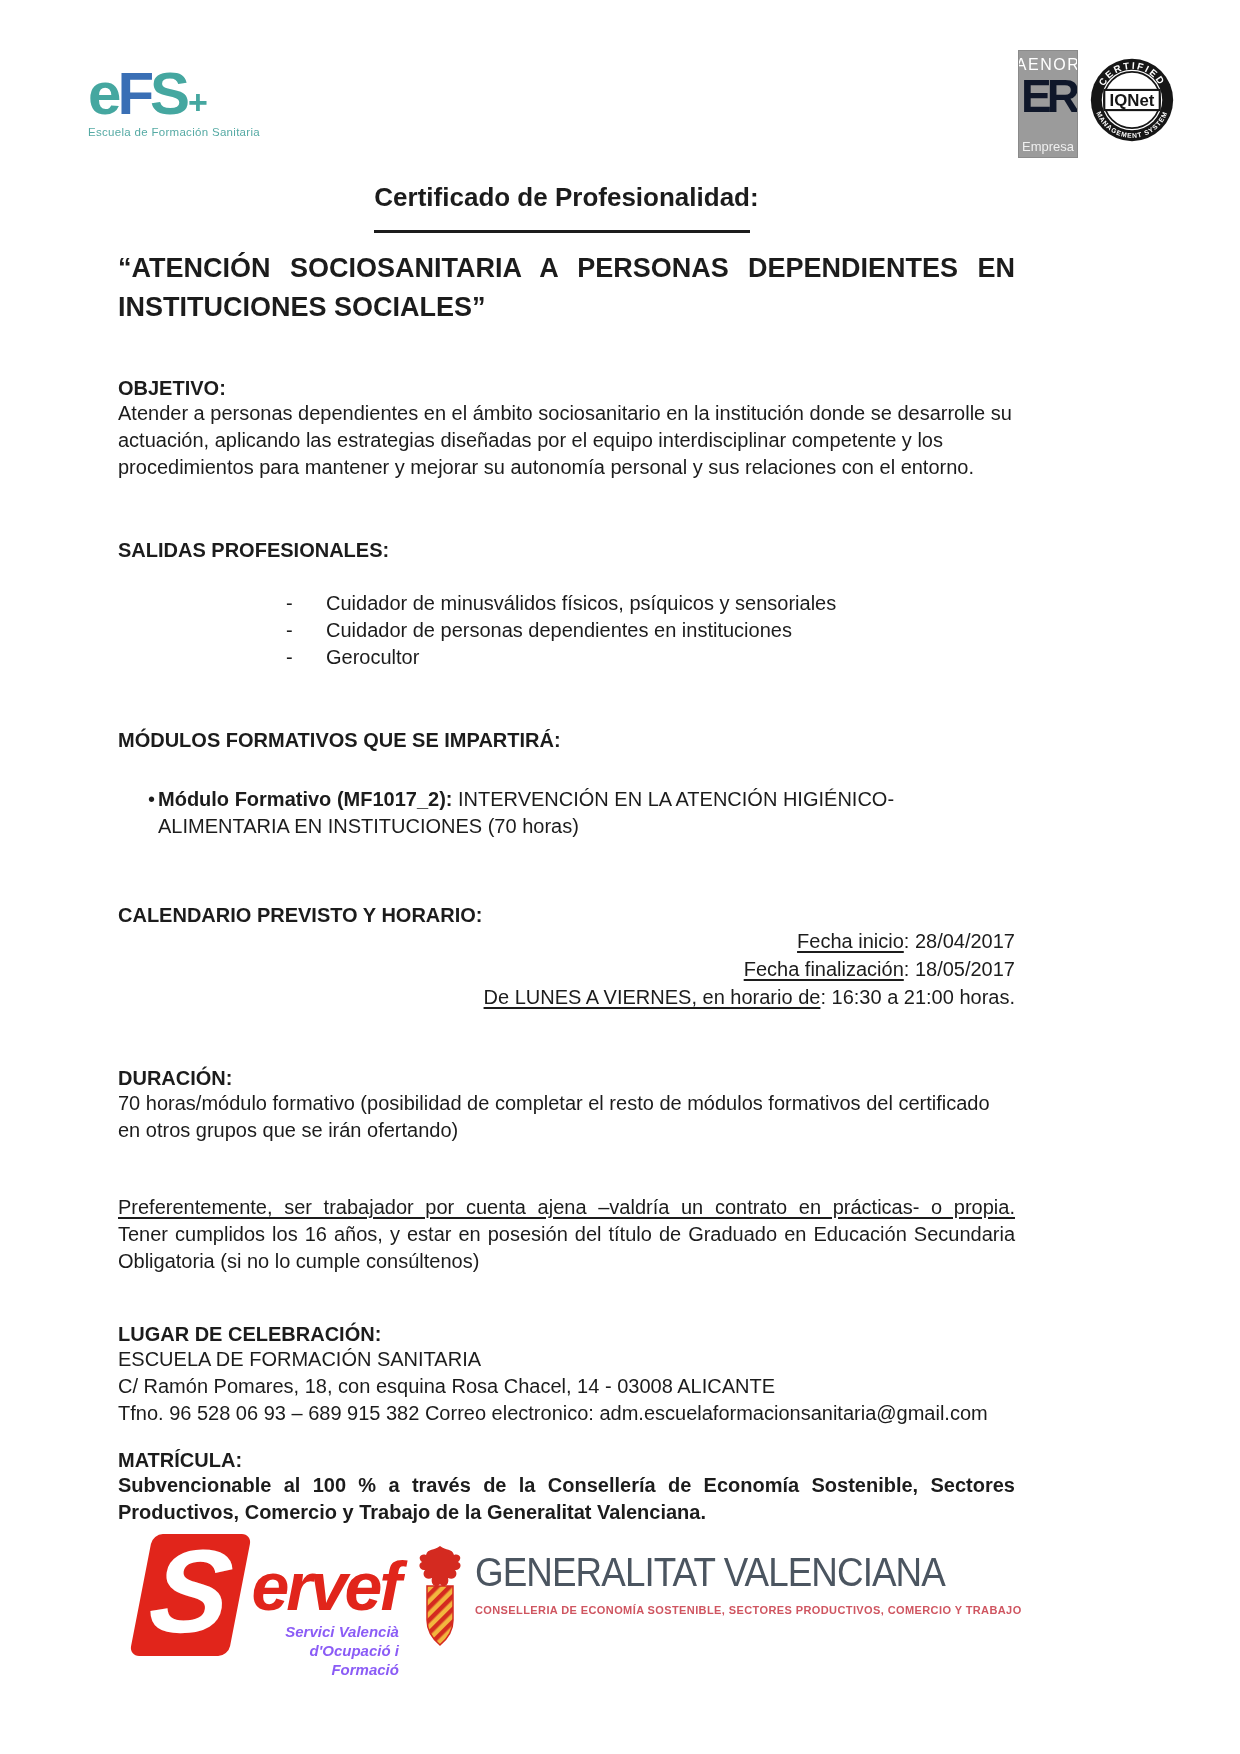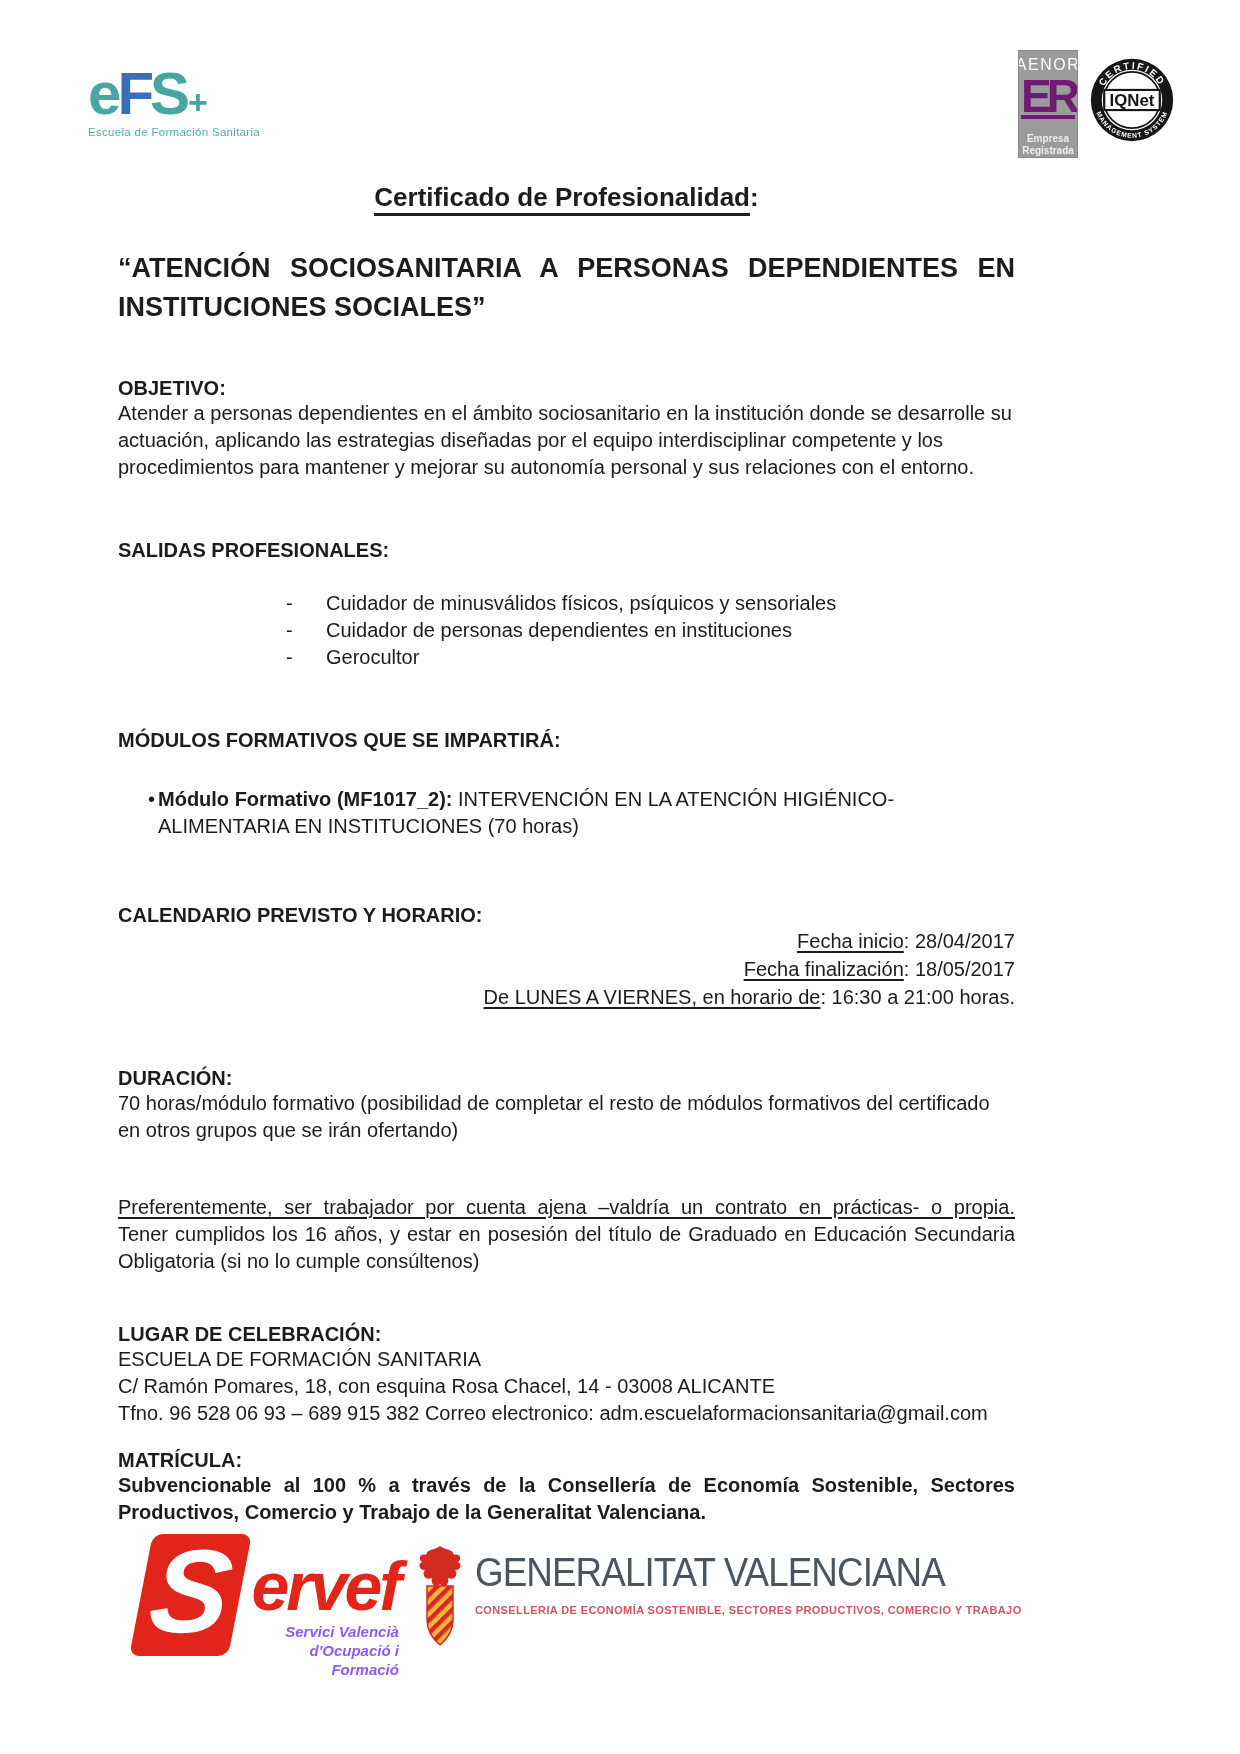--- a/index.html
+++ b/index.html
@@ -21,31 +21,31 @@
   .efs-s  { color: #45a7a0; }
   .efs-plus { color: #45a7a0; font-size: 34px; letter-spacing: 0; margin-left: 2px; }
   .efs-caption { color: #55aaa4; font-size: 11.5px; margin-top: 2px; letter-spacing: 0.3px; white-space: nowrap; }
 
   .badges { position: absolute; right: 66px; top: 50px; display: flex; align-items: flex-start; gap: 12px; }
   .aenor {
     width: 60px; height: 108px; background: #9b9b9b; border: 1px solid #8a8a8a;
     display: flex; flex-direction: column; align-items: center; overflow: hidden;
   }
   .aenor-brand { color: #fff; font-family: Liberation Sans, sans-serif; font-size: 16px; letter-spacing: 1.5px; margin-top: 5px; }
-  .aenor-er { color: #701a75; font-size: 46px; font-weight: bold; line-height: 0.95; letter-spacing: -5px; margin-top: 1px; text-decoration: underline; }
-  .aenor-sub { color: #efefef; font-size: 10px; line-height: 1.2; text-align: center; margin-top: 14px; font-weight: bold; }
+  .aenor-er { color: #0f172a; font-size: 46px; font-weight: bold; line-height: 0.95; letter-spacing: -5px; margin-top: 1px; }
+  .aenor-sub { color: #efefef; font-size: 13px; line-height: 1.2; text-align: center; margin-top: 20px; }
   .aenor-footer { background: #fff; color: #555; font-size: 6.5px; width: 100%; text-align: center; padding: 2px 0; margin-top: auto; white-space: nowrap; }
 
   .iqnet { margin-top: 8px; }
 
   
   .content { padding: 0 225px 0 118px; }
 
   .doc-title { font-size: 26px; font-weight: bold; text-align: center; margin-top: 12px; }
-  .doc-title .u { border-bottom: 3px solid #1c1c1c; padding-bottom: 1px; }
+  .doc-title .u { border-bottom: 3px solid #1c1c1c; padding-bottom: 18px; }
 
   .doc-heading {
     font-size: 27px; font-weight: bold; line-height: 1.45;
     text-align: justify; margin-top: 36px;
   }
 
   section h3 { font-size: 20px; font-weight: bold; }
   .body-text { font-size: 20px; line-height: 27px; }
   .just { text-align: justify; }
   .bold  { font-weight: bold; }

